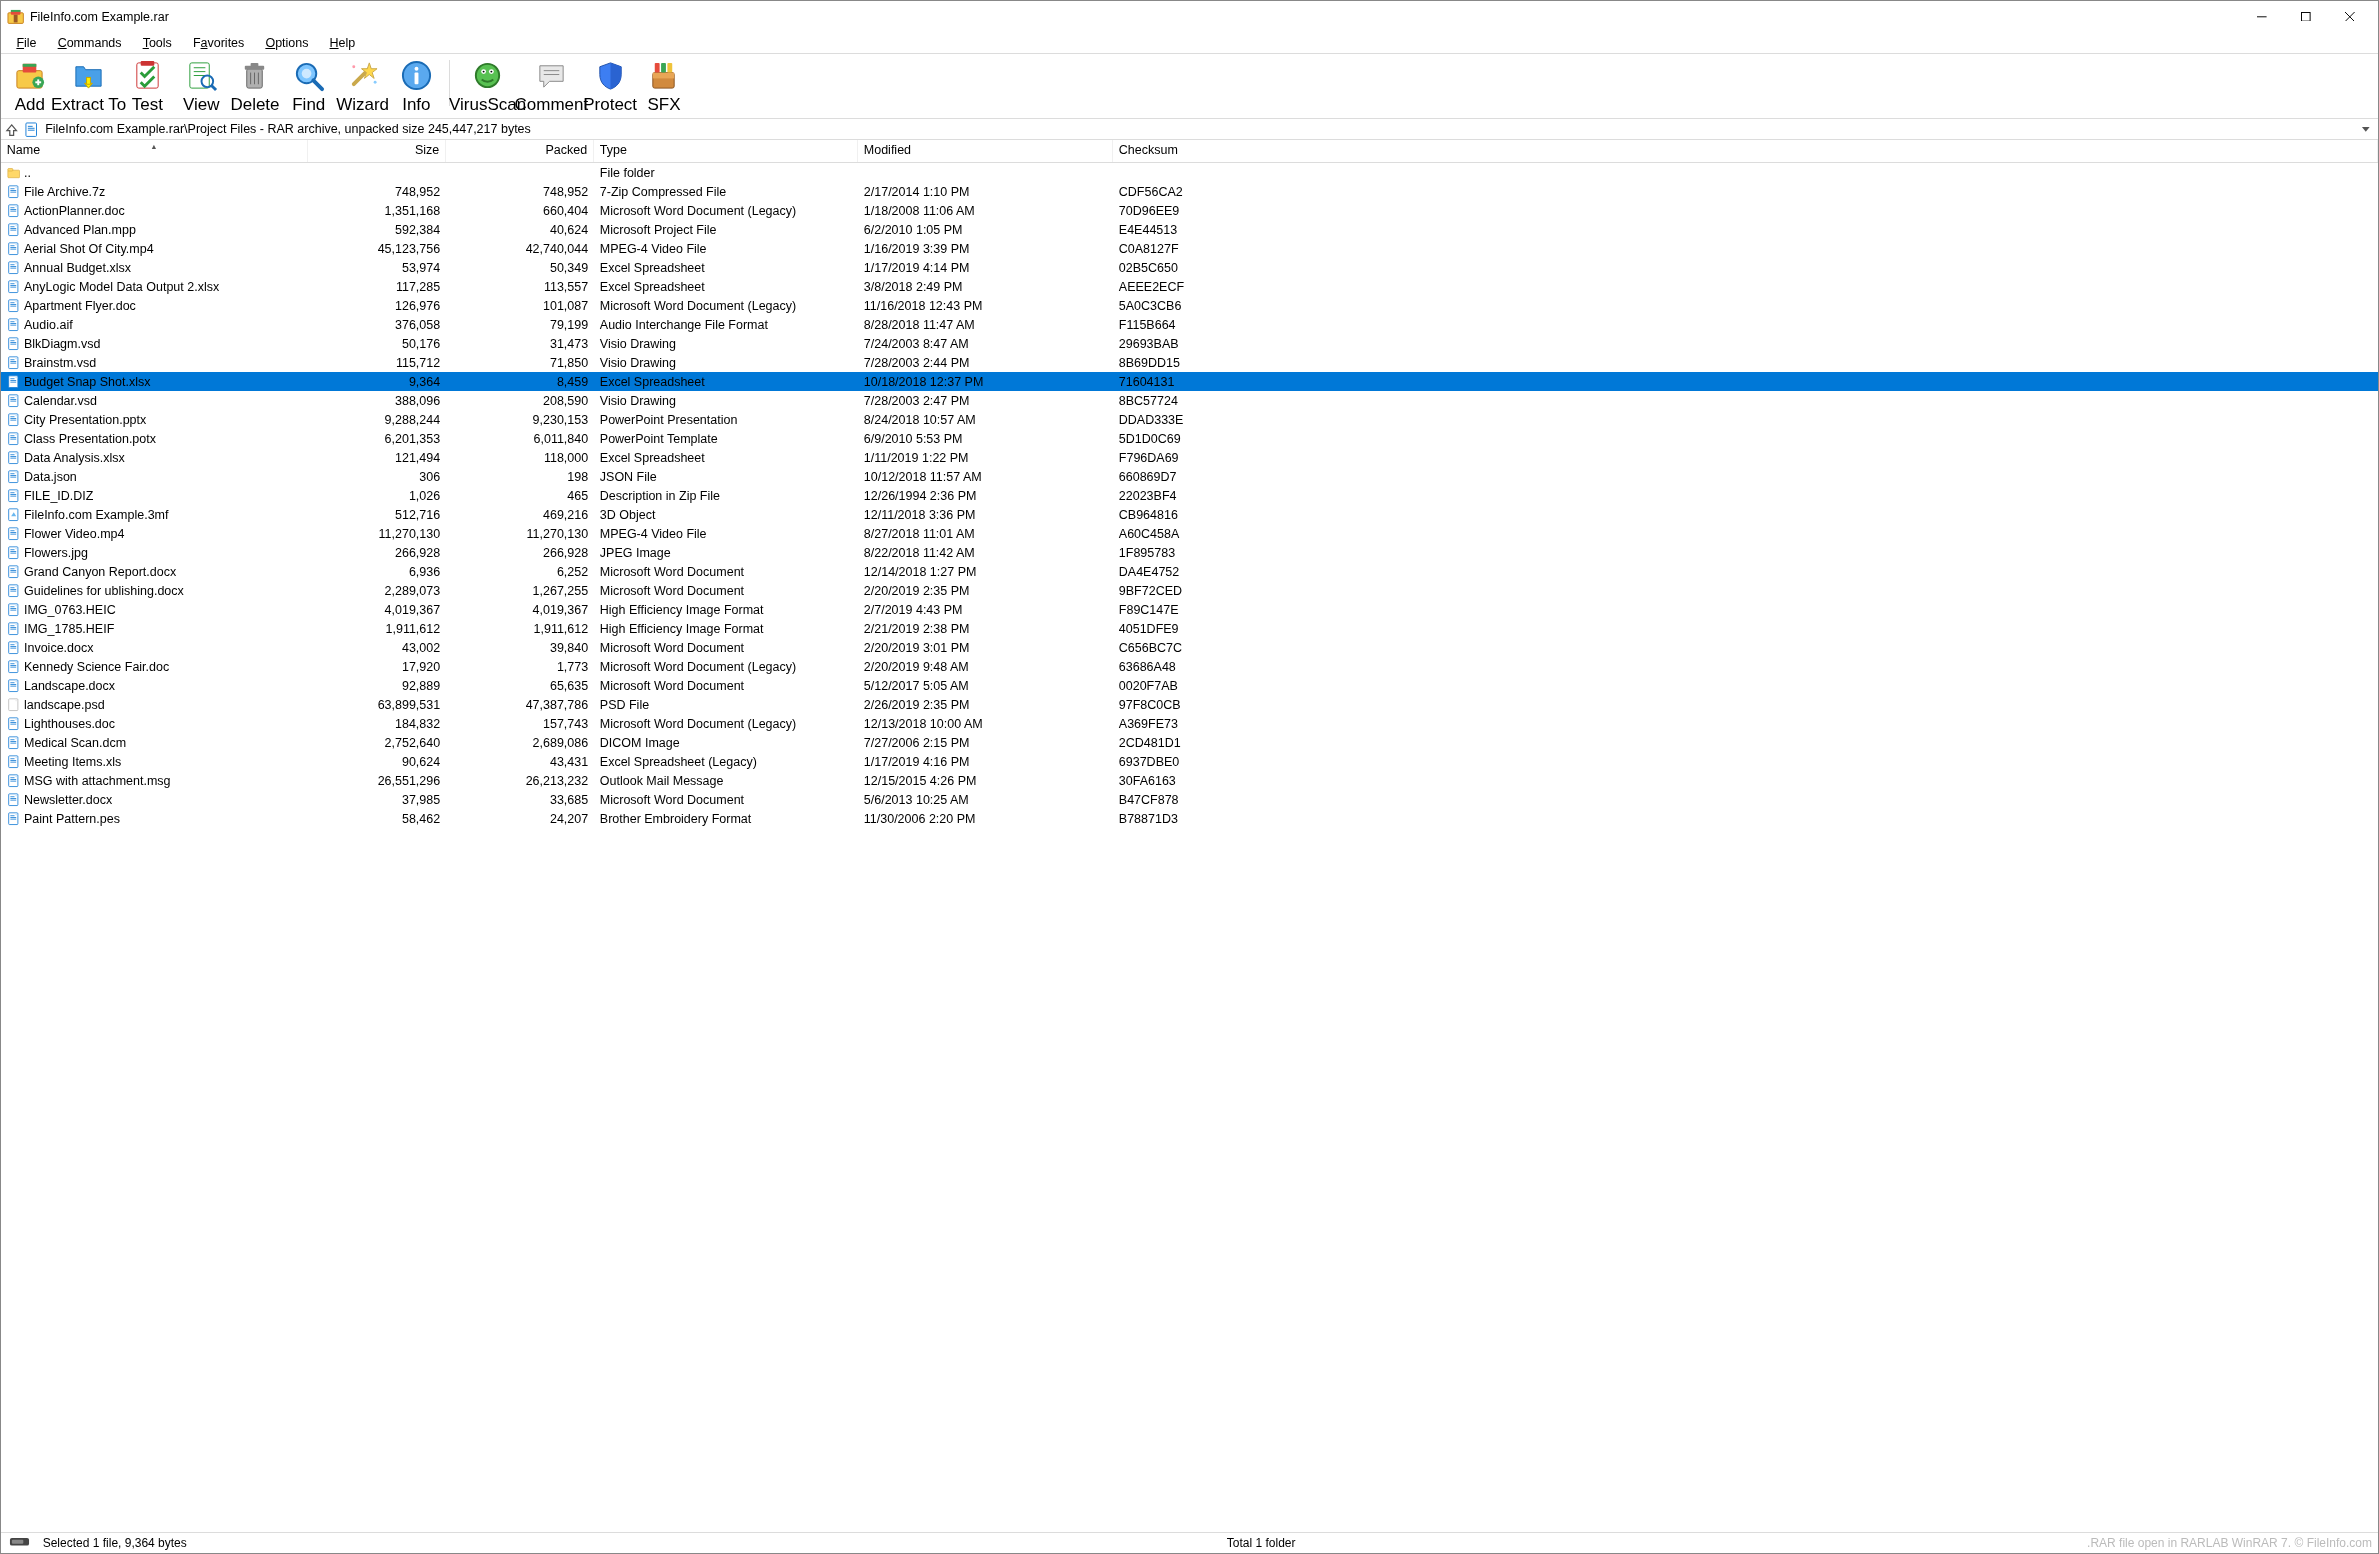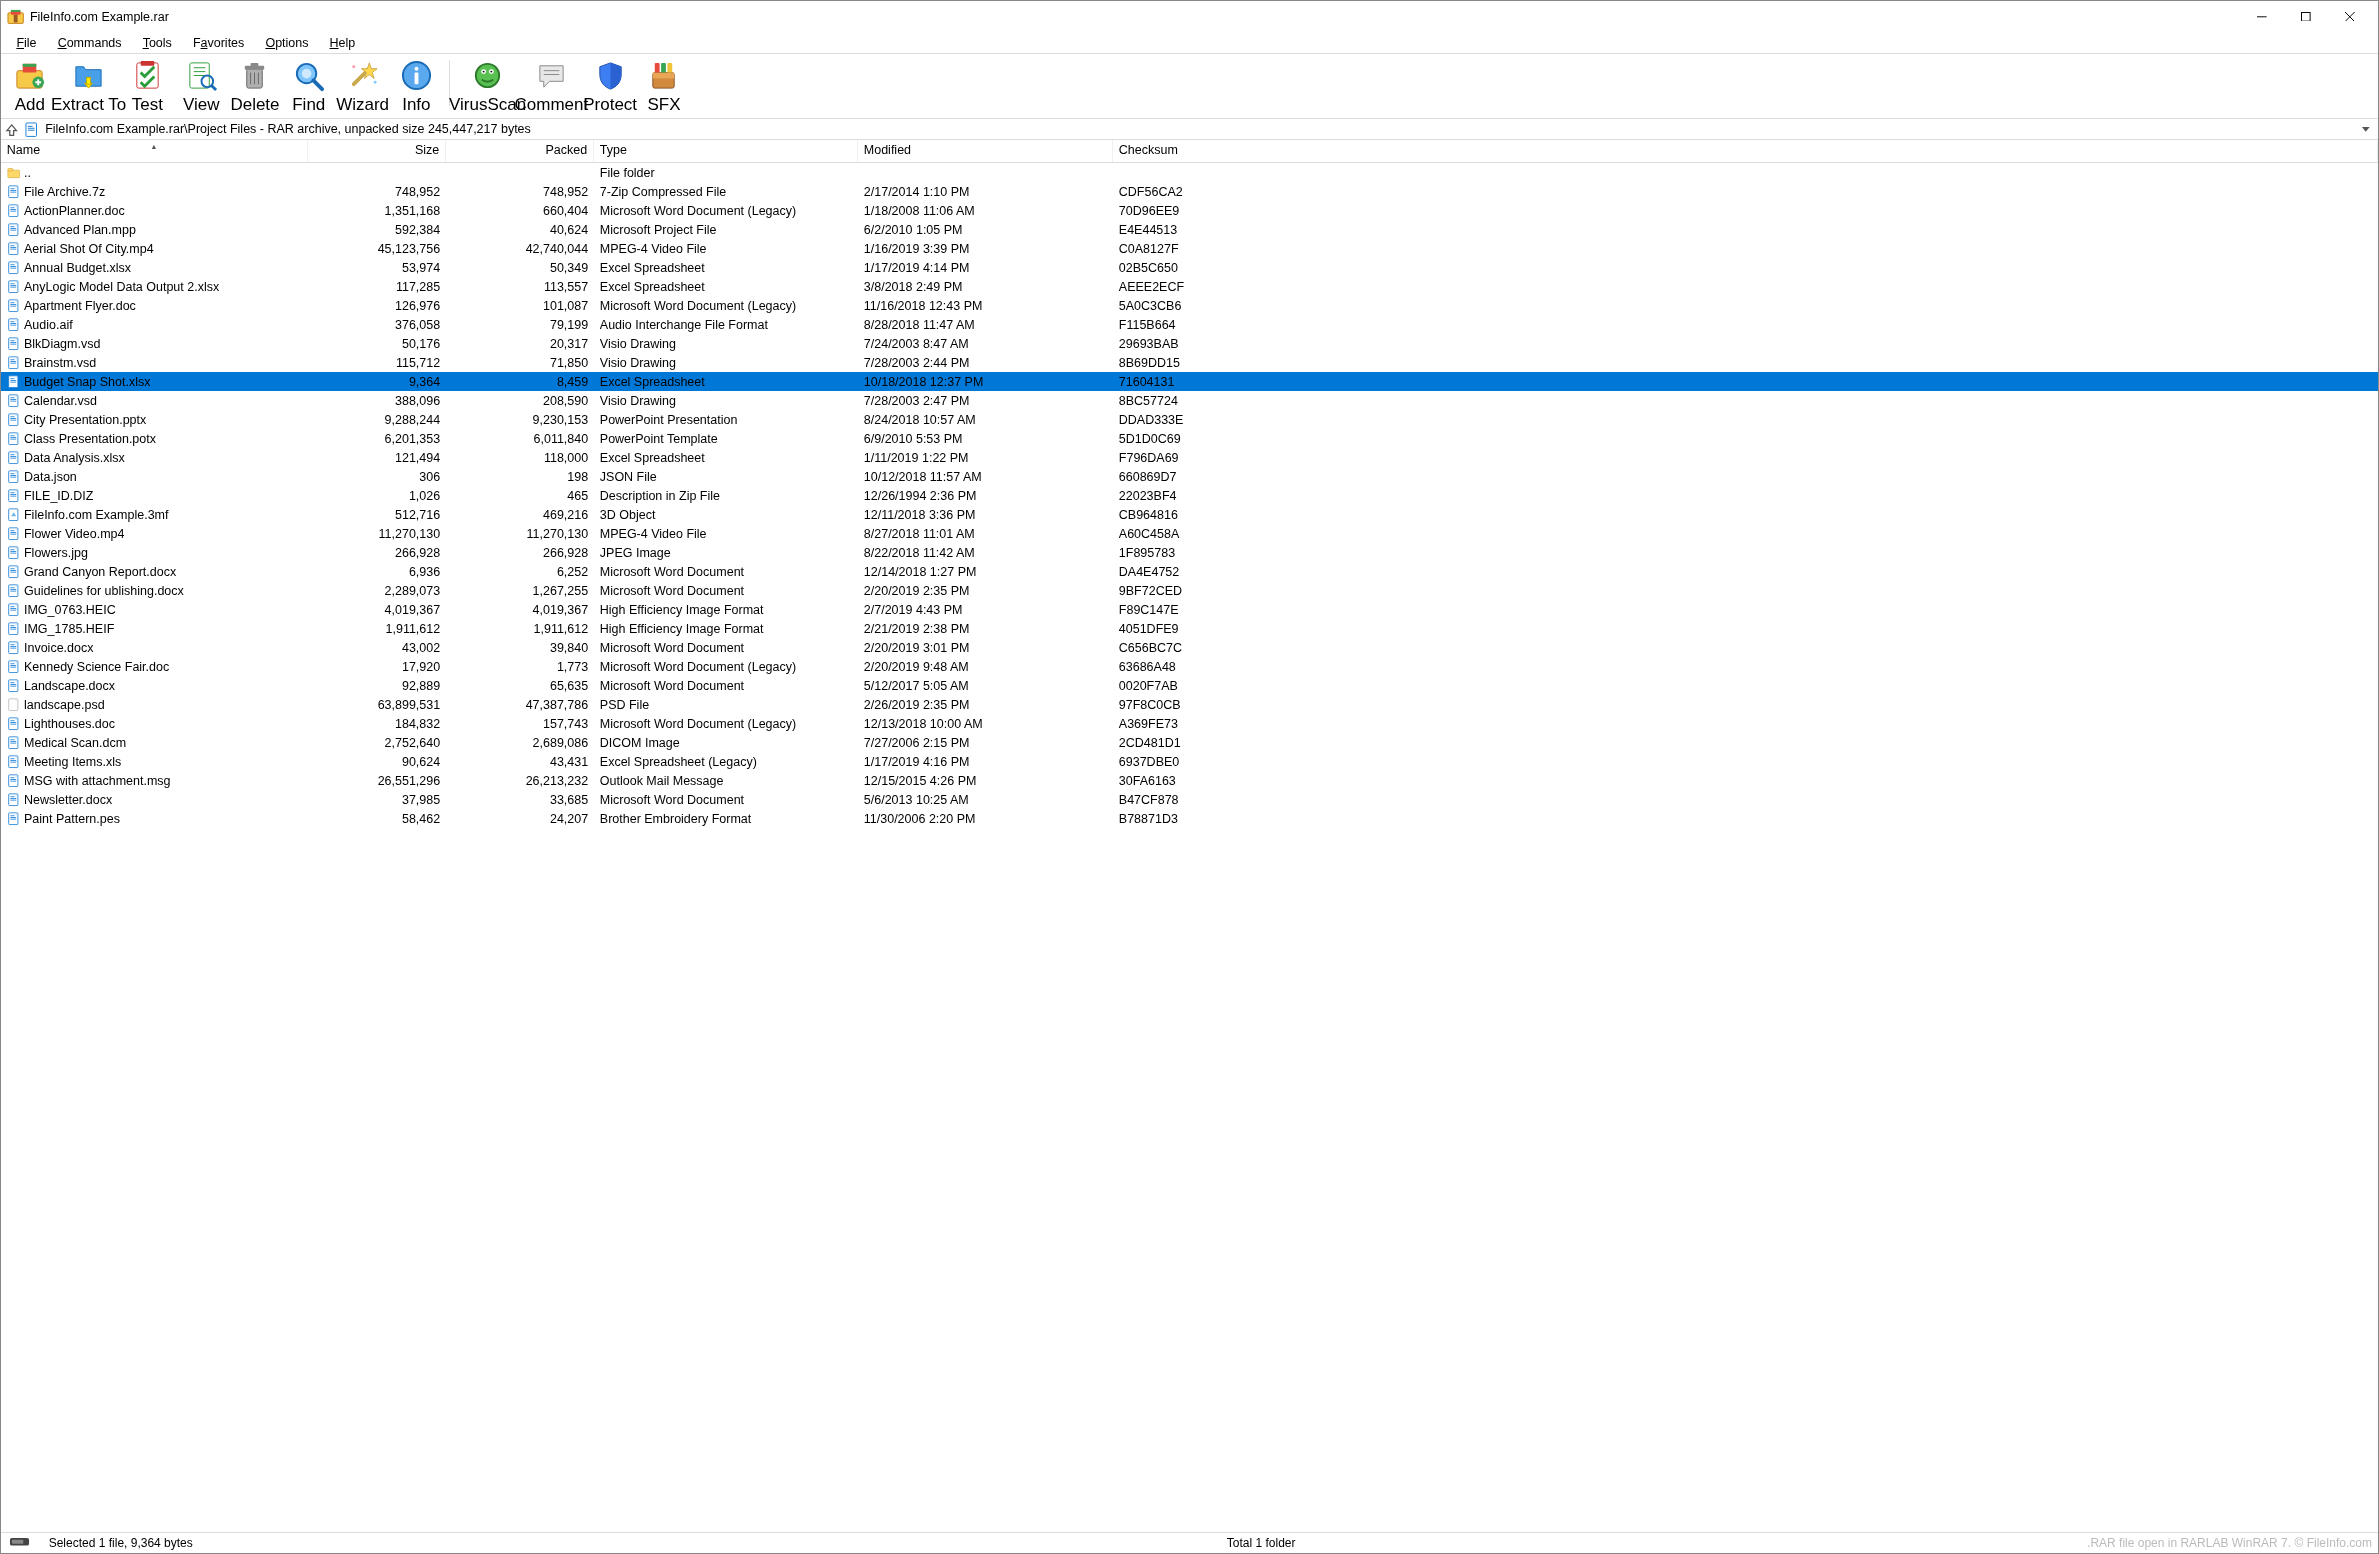--- a/index.html
+++ b/index.html
@@ -45,21 +45,21 @@
   .cell-name { width: 307px; display: flex; align-items: center; gap: 3.8px; }
   .cell-size { width: 138px; text-align: right; }
   .cell-packed { width: 148px; text-align: right; }
   .cell-type { width: 264px; }
   .cell-modified { width: 255px; }
   .cell-checksum { flex: 1; }
   .file-ico { width: 13.4px; height: 13.4px; flex-shrink: 0; display:flex; align-items:center; justify-content:center;}
   
   .statusbar { display: flex; align-items: center; height: 21px; border-top: 1px solid #dcdcdc; font-size: 12px; }
   .statusbar .seg { padding: 0 7.7px; }
-  .statusbar .seg.left { display:flex; align-items:center; gap:19px; flex:0 0 auto; width:442px;}
+  .statusbar .seg.left { display:flex; align-items:center; gap:13px; flex:0 0 auto; width:442px;}
   .statusbar .seg.center { flex:1; text-align:center;}
   .statusbar .seg.right { color:#bbb; flex:0 0 auto; padding-right:6px;}
   
   .listwrap::-webkit-scrollbar { width: 15.4px; }
   .listwrap::-webkit-scrollbar-track { background: #f0f0f0; }
   .listwrap::-webkit-scrollbar-thumb { background: #c2c2c2; border: 2.9px solid #f0f0f0; border-radius: 7.7px; }
 </style>
 </head>
 <body>
 
@@ -436,21 +436,21 @@
       <div class="row">
         <div class="cell cell-name">
           <span class="file-ico">
             <svg width="13.4" height="13.4" viewBox="0 0 16 16">
               <use href="#ico-page"></use>
             </svg>
           </span>
           <span>BlkDiagm.vsd</span>
         </div>
         <div class="cell cell-size">50,176</div>
-        <div class="cell cell-packed">20,317</div>
+        <div class="cell cell-packed">31,473</div>
         <div class="cell cell-type">Visio Drawing</div>
         <div class="cell cell-modified">7/24/2003 8:47 AM</div>
         <div class="cell cell-checksum">29693BAB</div>
       </div>
       <div class="row">
         <div class="cell cell-name">
           <span class="file-ico">
             <svg width="13.4" height="13.4" viewBox="0 0 16 16">
               <use href="#ico-page"></use>
             </svg>

